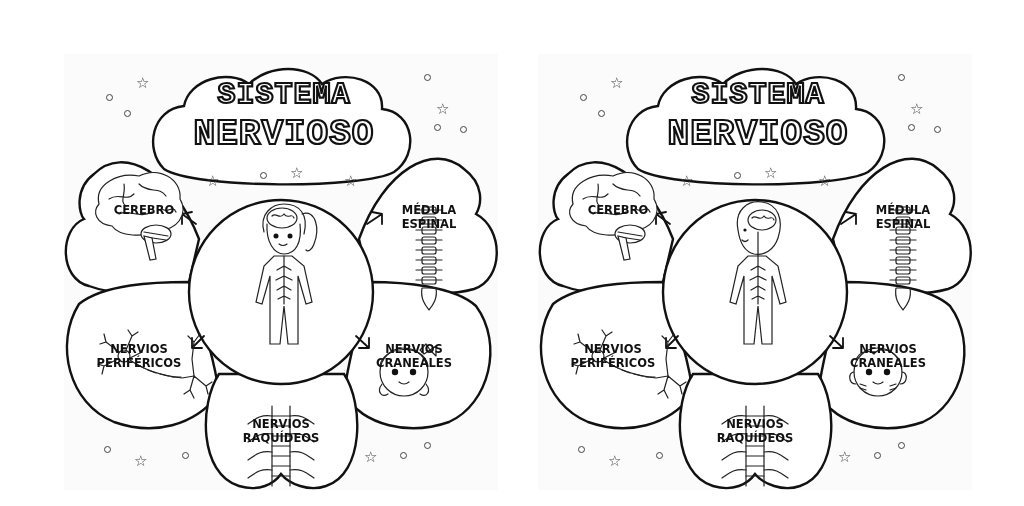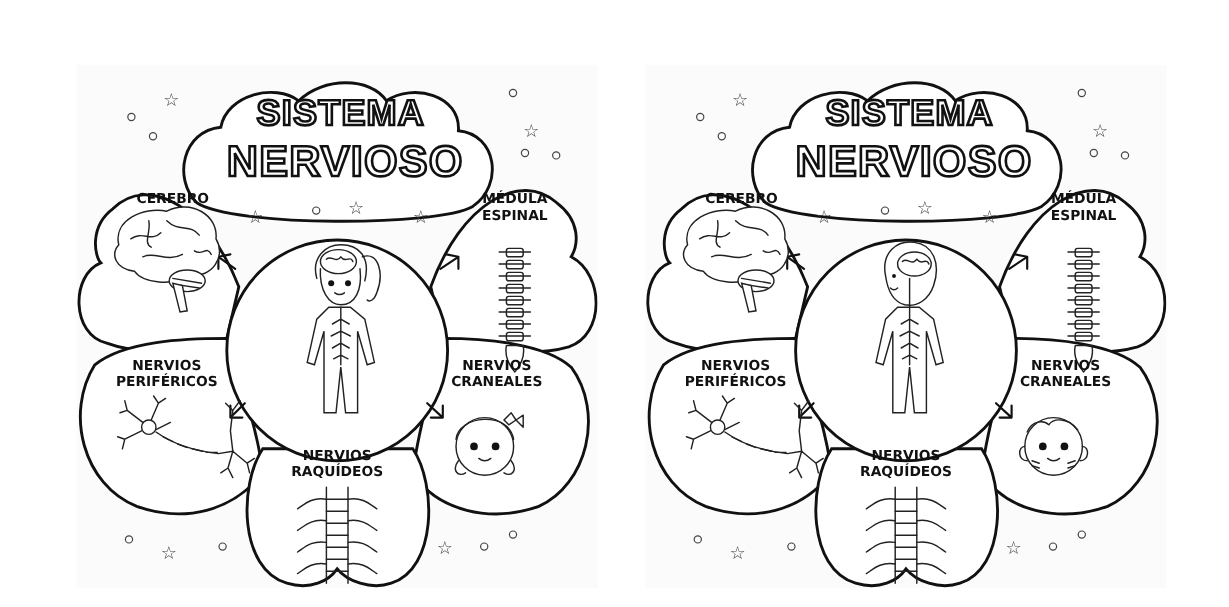--- a/index.html
+++ b/index.html
@@ -3,24 +3,24 @@
 <meta charset="utf-8">
 <style>
   html,body{margin:0;padding:0;background:#ffffff;}
   body{width:1024px;height:506px;position:relative;overflow:hidden;font-family:"DejaVu Sans",sans-serif;}
   .panel{position:absolute;background:#fbfbfb;}
   .panel svg{position:absolute;left:0;top:0;width:100%;height:100%;}
   .petal{fill:#ffffff;stroke:#111;stroke-width:2.4;}
   .ln{fill:none;stroke:#222;stroke-width:1.2;stroke-linecap:round;stroke-linejoin:round;}
   .lnb{fill:none;stroke:#111;stroke-width:1.8;stroke-linecap:round;stroke-linejoin:round;}
   .fillw{fill:#fff;stroke:#222;stroke-width:1.2;}
-  .title{position:absolute;font-family:Liberation Sans, sans-serif;font-weight:bold;color:#fff;
+  .title{position:absolute;font-family:Liberation Mono, monospace;font-weight:bold;color:#fff;
          -webkit-text-stroke:2.2px #111;text-align:center;letter-spacing:1px;white-space:nowrap;}
   .label{position:absolute;font-family:"DejaVu Sans",sans-serif;font-weight:bold;font-size:11.5px;line-height:14px;
-         color:#111;text-align:center;white-space:nowrap;}
+         color:#111;text-align:center;white-space:nowrap;margin-top:45px;}
   .star{position:absolute;color:#444;font-size:15px;line-height:15px;}
   .dot{position:absolute;width:5px;height:5px;border:1.4px solid #444;border-radius:50%;}
 </style>
 </head>
 <body>
 
 <div class="panel" style="left:64px;top:54px;width:434px;height:436px;">
   <svg viewBox="0 0 434 436">
 
     <path class="petal" d="M100,115 C80,95 88,55 120,52 C125,25 165,15 185,30 C205,10 245,10 258,30 C280,15 320,25 318,55 C350,58 356,100 330,118 C300,135 130,135 100,115 Z"></path>

